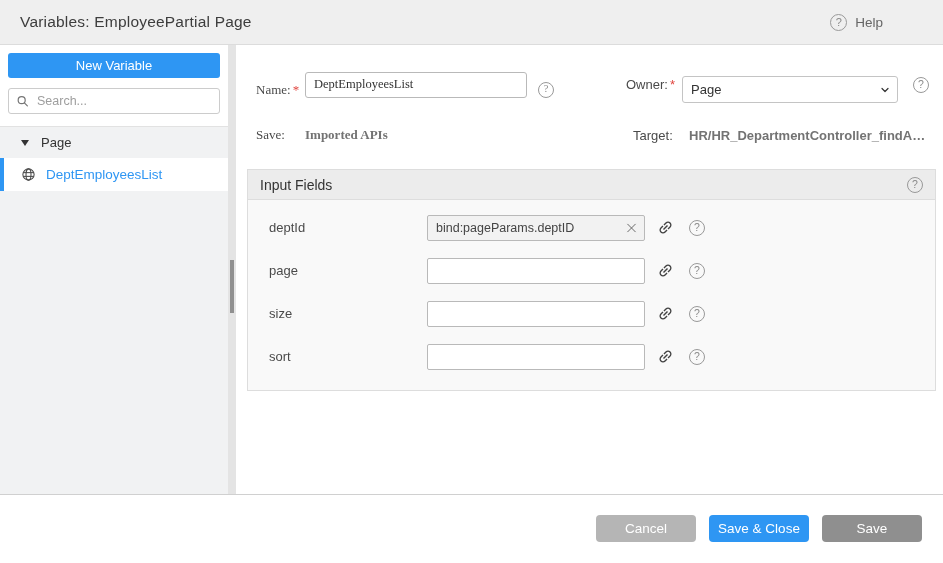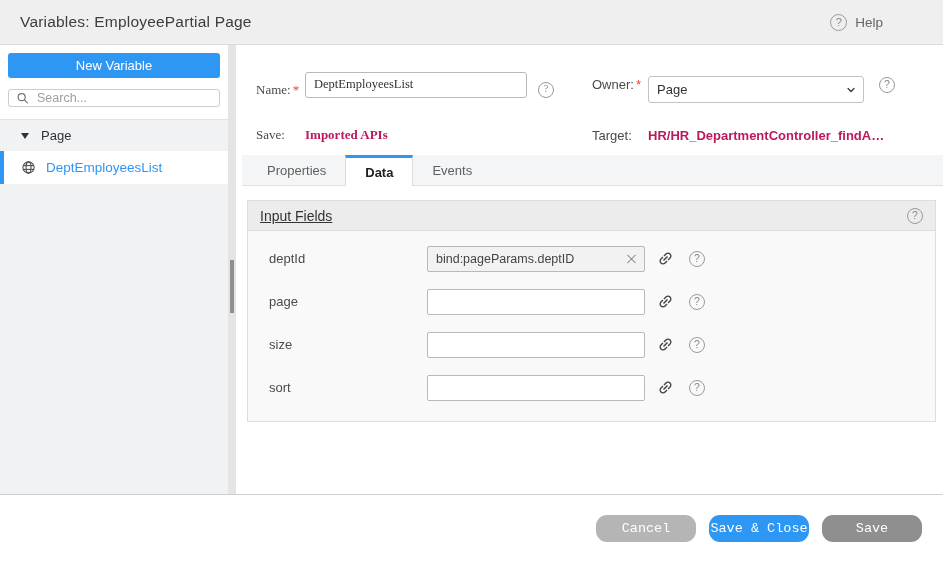--- a/index.html
+++ b/index.html
@@ -27,21 +27,21 @@
   .sidebar-top { padding:8px 8px 12px 8px; background:#fff; }
   .btn-new { display:block; width:100%; height:25px; background:#2e96f3; color:#fff; border:0;
     border-radius:3px; font-size:13px; font-family:inherit; cursor:pointer; }
   .select-wrap { position:relative; margin-top:10px; }
   .select-wrap select { width:100%; height:27px; border:1px solid #c4c4c4; border-radius:3px;
     background:#fff; font-size:13px; color:#333; padding:0 22px 0 8px; appearance:none;
     -webkit-appearance:none; font-family:inherit; }
   .select-chevron { position:absolute; right:7px; top:50%; transform:translateY(-50%); pointer-events:none;
     display:flex; color:#333; }
   .search-wrap { position:relative; margin-top:10px; }
-  .search-wrap input { width:100%; height:18px; border:1px solid #ccc; border-radius:3px;
+  .search-wrap input { width:100%; height:26px; border:1px solid #ccc; border-radius:3px;
     padding:0 13px 0 28px; font-size:12.5px; color:#333; font-family:inherit; }
   .search-wrap input::placeholder { color:#9e9e9e; }
   .search-icon { position:absolute; left:8px; top:50%; transform:translateY(-50%); display:flex; color:#757575; }
 
   .tree { flex:1 1 auto; background:#f1f2f3; border-top:1px solid #e2e2e2; }
   .tree-group { height:31px; display:flex; align-items:center; gap:12px; padding-left:21px;
     font-size:13px; color:#333; cursor:pointer; }
   .caret-down { width:0; height:0; border-left:4.5px solid transparent; border-right:4.5px solid transparent;
     border-top:6px solid #333; }
   .tree-item { height:33px; display:flex; align-items:center; gap:10px; padding-left:17px;
@@ -54,66 +54,66 @@
   .gutter .thumb { position:absolute; left:2px; top:215px; width:4px; height:53px; background:#909090; }
   .gutter-gap { width:6px; flex:0 0 6px; background:#fff; }
 
   
   .main { flex:1 1 auto; display:flex; flex-direction:column; background:#fff; min-width:0; }
 
   .form-area { height:110px; flex:0 0 110px; padding:21px 14px 0 14px; }
   .form-row { display:flex; align-items:center; }
   .form-row + .form-row { margin-top:24px; }
   .fcell-left { width:336px; flex:0 0 336px; display:flex; align-items:flex-end;font-family:Liberation Serif, serif; }
-  .fcell-right { flex:1 1 auto; display:flex; align-items:center; min-width:0; }
+  .fcell-right { flex:1 1 auto; display:flex; align-items:center; min-width:0;justify-content:flex-end; }
   .flabel { font-size:13px; color:#4a4a4a; white-space:nowrap; }
   .flabel-name,.flabel-type { width:49px; flex:0 0 49px; }
   .flabel-owner,.flabel-target { width:56px; flex:0 0 56px; }
   .req { color:#e0443e; margin-left:2px; }
   .text-input { height:26px; border:1px solid #b9b9b9; border-radius:3px; padding:0 8px;
     font-size:12.5px; color:#333; font-family:inherit; background:#fff; }
   .name-input { width:222px; }
   .owner-select-wrap { width:216px; }
   .owner-select-wrap select { height:27px; border-radius:3px; }
   .form-help { margin-left:11px; }
   .form-help-owner { margin-left:15px; }
-  .bold-val { font-size:13px; font-weight:700; color:#be185d; white-space:nowrap; overflow:hidden;
+  .bold-val { font-size:13px; font-weight:700; color:#737373; white-space:nowrap; overflow:hidden;
     text-overflow:ellipsis; max-width:240px; }
 
   
   .tabbar { height:31px; flex:0 0 31px; background:#f4f5f6; border-bottom:1px solid #e0e0e0;
     display:flex; align-items:stretch; padding-left:6px; }
   .tab { padding:0 19px; font-size:13px; color:#5f5f5f; display:flex; align-items:center; cursor:pointer; }
   .tab.active { background:#fff; border-left:1px solid #ddd; border-right:1px solid #ddd;
     border-top:3px solid #2e96f3; color:#222; font-weight:700; margin-bottom:-1px; }
 
   
   .content { flex:1 1 auto; padding:14px 7px 0 5px; background:#fff; }
   .panel { border:1px solid #ddd; background:#f9f9f9; }
   .panel-header { height:30px; background:#ececec; border-bottom:1px solid #ddd;
     display:flex; align-items:center; justify-content:space-between; padding:0 12px; }
-  .panel-title { font-size:14px; color:#333;text-decoration:underline; }
+  .panel-title { font-size:14px; color:#333; }
   .panel-rows { padding:6px 0 12px 0; }
   .field-row { height:43px; display:flex; align-items:center; }
   .field-row .flabel { margin-left:21px; width:158px; flex:0 0 158px; }
   .field-input { position:relative; width:218px; flex:0 0 218px; }
   .field-input input { width:100%; height:26px; border:1px solid #b9b9b9; border-radius:2px;
     padding:0 8px; font-size:12.5px; color:#444; font-family:inherit; background:#fff; }
   .field-input.bound input { background:#f2f2f2; padding-right:28px; }
   .clear-btn { position:absolute; right:5px; top:50%; transform:translateY(-50%); border:0; background:none;
     display:flex; padding:2px; cursor:pointer; color:#555; }
   .link-btn { border:0; background:none; margin-left:12px; display:flex; cursor:pointer; color:#424242; }
   .link-btn svg { transform:rotate(-45deg); }
   .row-help { margin-left:15px; }
 
   
   .footer { height:69px; flex:0 0 69px; background:#fff; border-top:1px solid #d0d0d0;
     display:flex; justify-content:flex-end; align-items:flex-start; padding:20px 21px 0 0; gap:13px; }
-  .btn { width:100px; height:27px; border:0; border-radius:11px; color:#fff; font-size:13.5px;
-    font-family:Liberation Mono, monospace; cursor:pointer; }
+  .btn { width:100px; height:27px; border:0; border-radius:4px; color:#fff; font-size:13.5px;
+    font-family:Liberation Sans, sans-serif; cursor:pointer; }
   .btn-cancel { background:#b5b5b5; }
   .btn-save { background:#8f8f8f; }
   .btn-saveclose { background:#2e96f3; }
 </style>
 </head>
 <body>
 
 <div class="app">
 
   <div class="titlebar">
@@ -194,25 +194,20 @@
             <span class="flabel flabel-type">Save:</span>
             <span class="bold-val">Imported APIs</span>
           </div>
           <div class="fcell-right">
             <span class="flabel flabel-target">Target:</span>
             <span class="bold-val">HR/HR_DepartmentController_findAss…</span>
           </div>
         </div>
       </div>
 
-      <div class="tabbar">
-        <div class="tab">Properties</div>
-        <div class="tab active">Data</div>
-        <div class="tab">Events</div>
-      </div>
 
       <div class="content">
         <div class="panel">
           <div class="panel-header">
             <span class="panel-title">Input Fields</span>
             <span class="qicon">?</span>
           </div>
           <div class="panel-rows">
 
             <div class="field-row">

